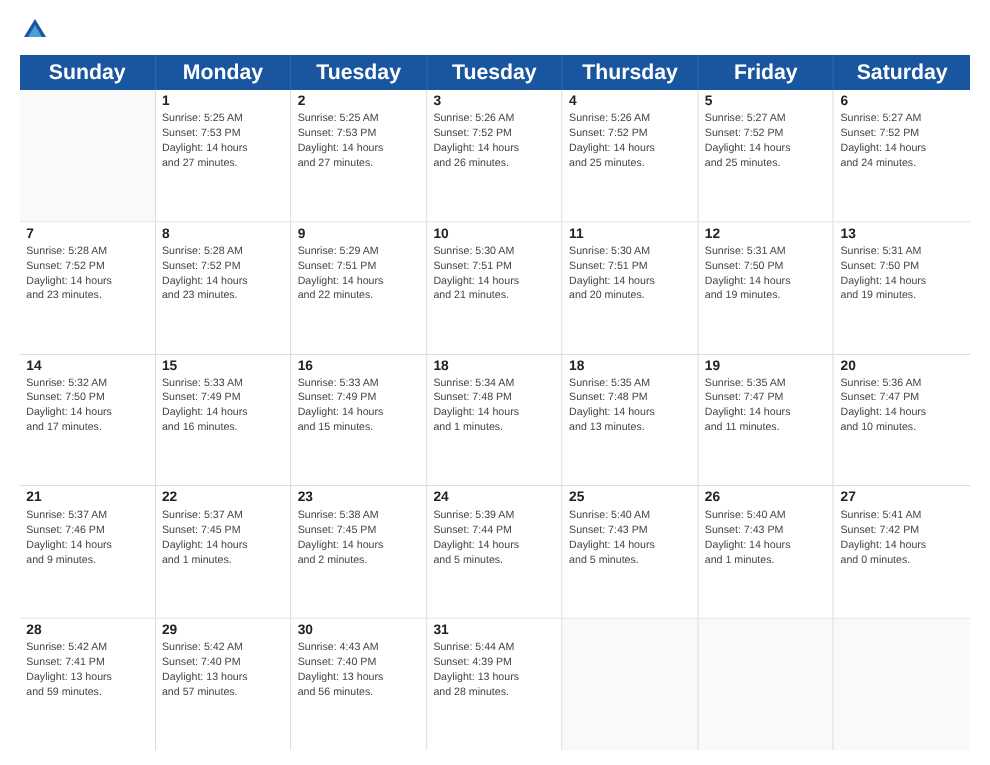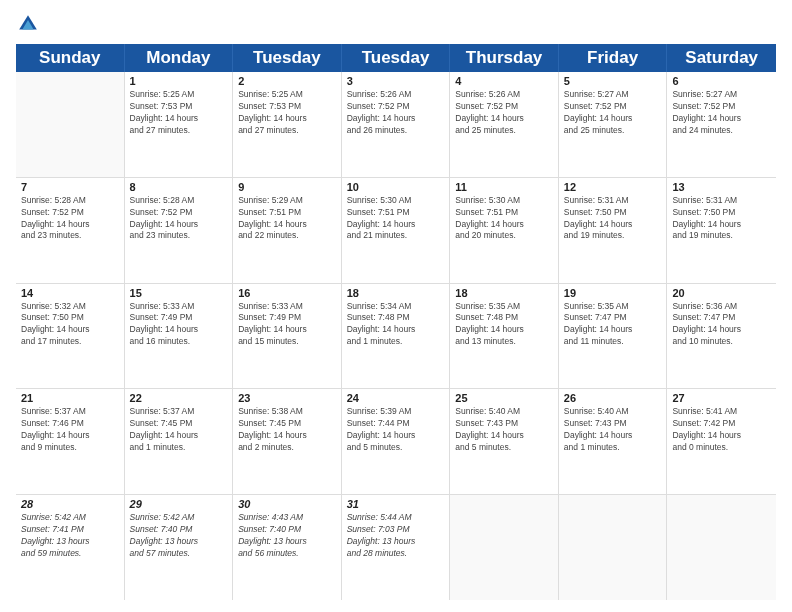--- a/index.html
+++ b/index.html
@@ -83,21 +83,21 @@
       display: flex;
       flex-direction: column;
       flex: 1;
     }
     .cal-row {
       display: grid;
       grid-template-columns: repeat(7, 1fr);
       flex: 1;
       border-bottom: 1px solid #ddd;
     }
-    .cal-row:last-child { border-bottom: none; font-style: italic; }
+    .cal-row:last-child { border-bottom: none; }
     .cal-cell {
       border-right: 1px solid #ddd;
       padding: 3px 5px;
       font-size: 8.5px;
       color: #333;
       display: flex;
       flex-direction: column;
       background: #fff;
     }
     .cal-cell:last-child { border-right: none; }
@@ -361,21 +361,21 @@
           <div class="cal-cell">
             <div class="day-num">30</div>
             <div class="cell-line">Sunrise: 4:43 AM</div>
             <div class="cell-line">Sunset: 7:40 PM</div>
             <div class="cell-line">Daylight: 13 hours</div>
             <div class="cell-line">and 56 minutes.</div>
           </div>
           <div class="cal-cell">
             <div class="day-num">31</div>
             <div class="cell-line">Sunrise: 5:44 AM</div>
-            <div class="cell-line">Sunset: 7:03 PM</div>
+            <div class="cell-line">Sunset: 4:39 PM</div>
             <div class="cell-line">Daylight: 13 hours</div>
             <div class="cell-line">and 28 minutes.</div>
           </div>
           <div class="cal-cell empty"></div>
           <div class="cal-cell empty"></div>
           <div class="cal-cell empty"></div>
         </div>
       </div>
   </div>
 </div>

